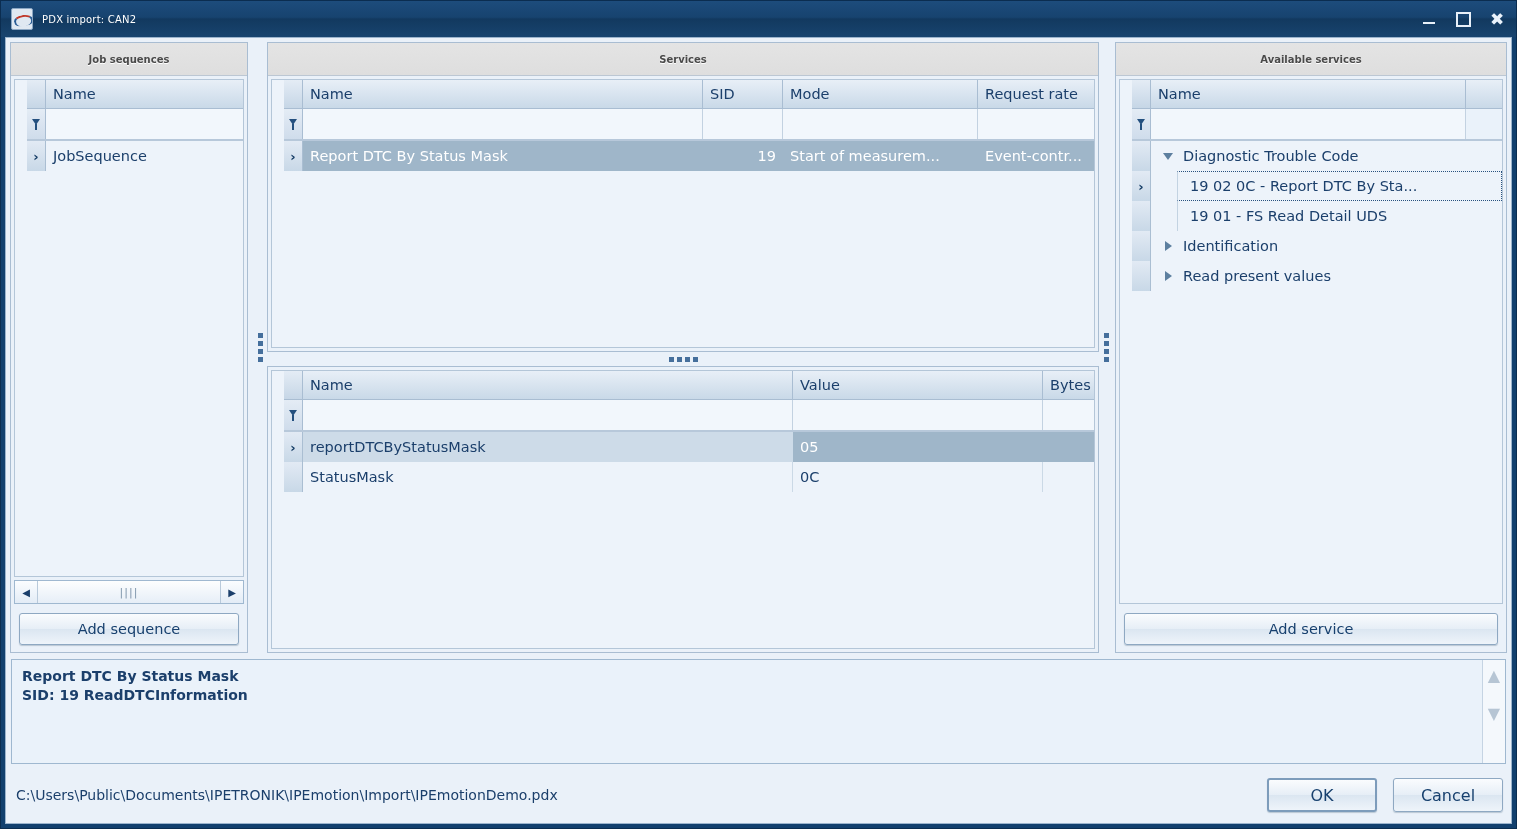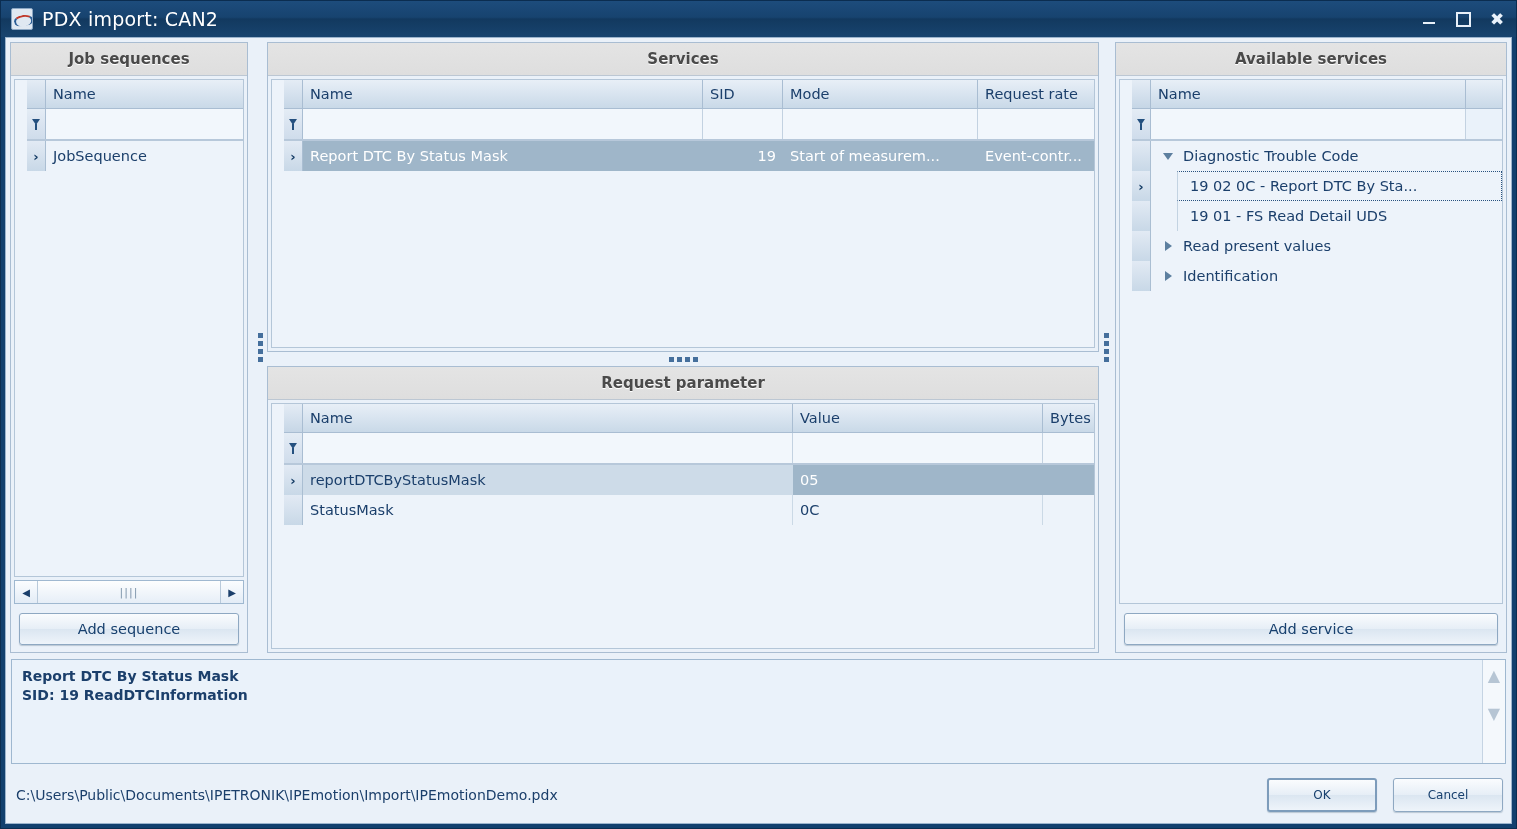--- a/index.html
+++ b/index.html
@@ -46,21 +46,21 @@
     left: 2px; top: 6px;
     width: 15px; height: 9px;
     border: 2px solid #2a5d96;
     border-top-color: #c0392b;
     border-radius: 50% 50% 40% 40%;
     border-bottom: none;
     transform: rotate(-8deg);
   }
   .title-text {
     color: #ffffff;
-    font-size: 19px;
+    font-size: 10px;
     letter-spacing: .2px;
     white-space: nowrap;
   }
   .win-controls {
     position: absolute;
     right: 10px; top: 0;
     height: 36px;
     display: flex;
     align-items: center;
     gap: 16px;
@@ -102,21 +102,21 @@
     box-sizing: border-box;
     display: flex;
     flex-direction: column;
     overflow: hidden;
   }
   .panel-header {
     flex: 0 0 32px;
     background: linear-gradient(to bottom,#e4e4e4 0%, #dedede 100%);
     border-bottom: 1px solid #bcc7d3;
     color: #4a4a4a;
-    font-size: 15px;
+    font-size: 10px;
     font-weight: bold;
     display: flex; align-items: center; justify-content: center;
     text-shadow: 0 1px 0 #fff;
   }
   .panel-body {
     flex: 1 1 auto;
     background: #eaf1f9;
     padding: 3px;
     box-sizing: border-box;
     display: flex;
@@ -385,21 +385,21 @@
     font-size: 14px;
     white-space: nowrap;
     overflow: hidden;
     padding-left: 2px;
   }
   .dlg-btn {
     width: 110px;
     height: 34px;
     margin-left: 16px;
     border-radius: 3px;
-    font-size: 12px;
+    font-size: 16px;
   }
   .dlg-btn.primary { border: 2px solid #7d9cbb; }
 </style>
 </head>
 <body>
 
 <div class="window">
 
   <div class="titlebar">
     <div class="title-icon"></div>
@@ -505,21 +505,20 @@
         <div class="splitter-h">
           <span class="dots">
               <i></i>
               <i></i>
               <i></i>
               <i></i>
             </span>
         </div>
 
         <div class="panel reqparam-panel">
-          <div class="panel-header">Request parameter</div>
           <div class="panel-body">
             <div class="grid">
               <div class="grid-head">
                 <div class="indicator-col"></div>
                 <div class="cell" style="flex:0 0 490px;">Name</div>
                 <div class="cell" style="flex:0 0 250px;">Value</div>
                 <div class="cell" style="flex:0 0 74px;">Bytes</div>
 
               </div>
               <div class="grid-filter">
@@ -596,29 +595,29 @@
               <div class="tnode">
                 <div class="row-ind blank"></div>
                 <div class="tlabel child2">19   01  -  FS Read Detail UDS</div>
               </div>
 
               <div class="tnode">
                 <div class="row-ind blank"></div>
                 <span class="tw">
                     <span class="tri-right"></span>
                   </span>
-                <div class="tlabel">Read present values</div>
+                <div class="tlabel">Identification</div>
               </div>
 
               <div class="tnode">
                 <div class="row-ind blank"></div>
                 <span class="tw">
                     <span class="tri-right"></span>
                   </span>
-                <div class="tlabel">Identification</div>
+                <div class="tlabel">Read present values</div>
               </div>
 
             </div>
           </div>
         </div>
         <div class="panel-footer">
           <div class="btn">Add service</div>
         </div>
       </div>
 

